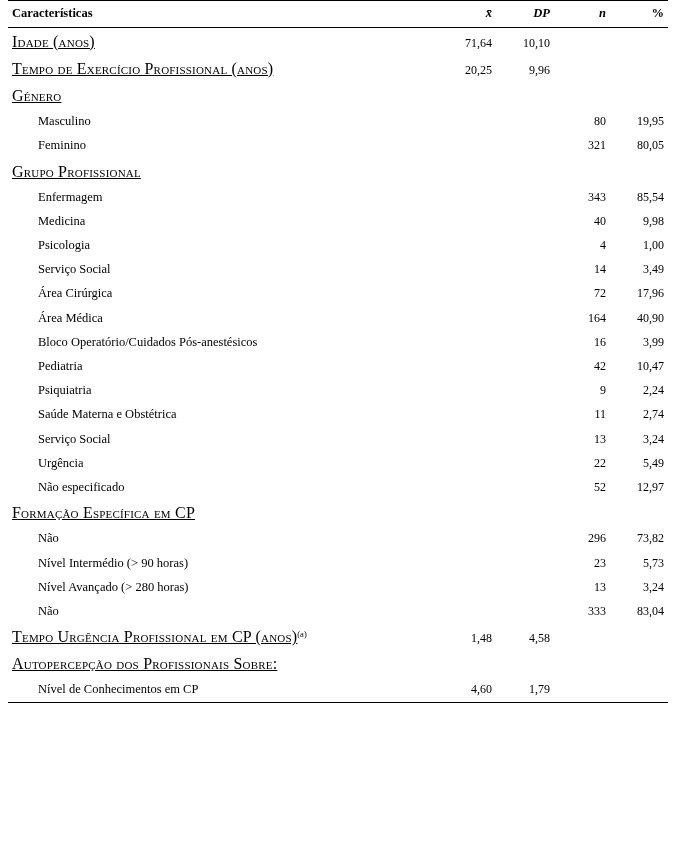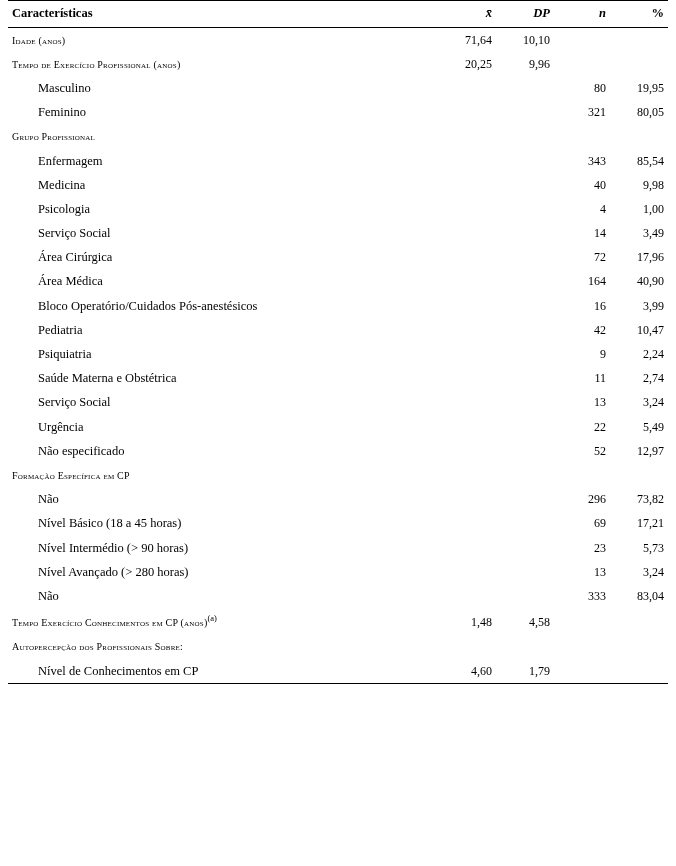--- a/index.html
+++ b/index.html
@@ -62,21 +62,22 @@
   col.w-label { width: 430px; }
   col.w-mean  { width: 58px; }
   col.w-sd    { width: 58px; }
   col.w-n     { width: 56px; }
   col.w-pct   { width: 58px; }
 
   
   .sc {
     font-variant: small-caps;
     letter-spacing: 0.2px;
-    font-size: 10px;
+    font-size: 16px;
+    text-decoration: underline;
   }
   .indent-1 {
     padding-left: 30px !important;
   }
   .sup {
     font-size: 8.5px;
     vertical-align: super;
   }
   tbody tr:last-child {
     
@@ -117,20 +118,27 @@
           <td class="c-pct"></td>
         </tr>
         <tr>
           <td class="c-label"><span class="sc">Tempo de Exercício Profissional (anos)</span></td>
           <td class="c-mean">20,25</td>
           <td class="c-sd">9,96</td>
           <td class="c-n"></td>
           <td class="c-pct"></td>
         </tr>
         <tr>
+          <td class="c-label"><span class="sc">Género</span></td>
+          <td class="c-mean"></td>
+          <td class="c-sd"></td>
+          <td class="c-n"></td>
+          <td class="c-pct"></td>
+        </tr>
+        <tr>
           <td class="c-label indent-1"><span>Masculino</span></td>
           <td class="c-mean"></td>
           <td class="c-sd"></td>
           <td class="c-n">80</td>
           <td class="c-pct">19,95</td>
         </tr>
         <tr>
           <td class="c-label indent-1"><span>Feminino</span></td>
           <td class="c-mean"></td>
           <td class="c-sd"></td>
@@ -243,27 +251,20 @@
           <td class="c-pct"></td>
         </tr>
         <tr>
           <td class="c-label indent-1"><span>Não</span></td>
           <td class="c-mean"></td>
           <td class="c-sd"></td>
           <td class="c-n">296</td>
           <td class="c-pct">73,82</td>
         </tr>
         <tr>
-          <td class="c-label indent-1"><span>Nível Básico (18 a 45 horas)</span></td>
-          <td class="c-mean"></td>
-          <td class="c-sd"></td>
-          <td class="c-n">69</td>
-          <td class="c-pct">17,21</td>
-        </tr>
-        <tr>
           <td class="c-label indent-1"><span>Nível Intermédio (&gt; 90 horas)</span></td>
           <td class="c-mean"></td>
           <td class="c-sd"></td>
           <td class="c-n">23</td>
           <td class="c-pct">5,73</td>
         </tr>
         <tr>
           <td class="c-label indent-1"><span>Nível Avançado (&gt; 280 horas)</span></td>
           <td class="c-mean"></td>
           <td class="c-sd"></td>
@@ -271,21 +272,21 @@
           <td class="c-pct">3,24</td>
         </tr>
         <tr>
           <td class="c-label indent-1"><span>Não</span></td>
           <td class="c-mean"></td>
           <td class="c-sd"></td>
           <td class="c-n">333</td>
           <td class="c-pct">83,04</td>
         </tr>
         <tr>
-          <td class="c-label"><span class="sc">Tempo Exercício Conhecimentos em CP (anos)</span><span class="sup">(a)</span></td>
+          <td class="c-label"><span class="sc">Tempo Urgência Profissional em CP (anos)</span><span class="sup">(a)</span></td>
           <td class="c-mean">1,48</td>
           <td class="c-sd">4,58</td>
           <td class="c-n"></td>
           <td class="c-pct"></td>
         </tr>
         <tr>
           <td class="c-label"><span class="sc">Autopercepção dos Profissionais Sobre:</span></td>
           <td class="c-mean"></td>
           <td class="c-sd"></td>
           <td class="c-n"></td>

